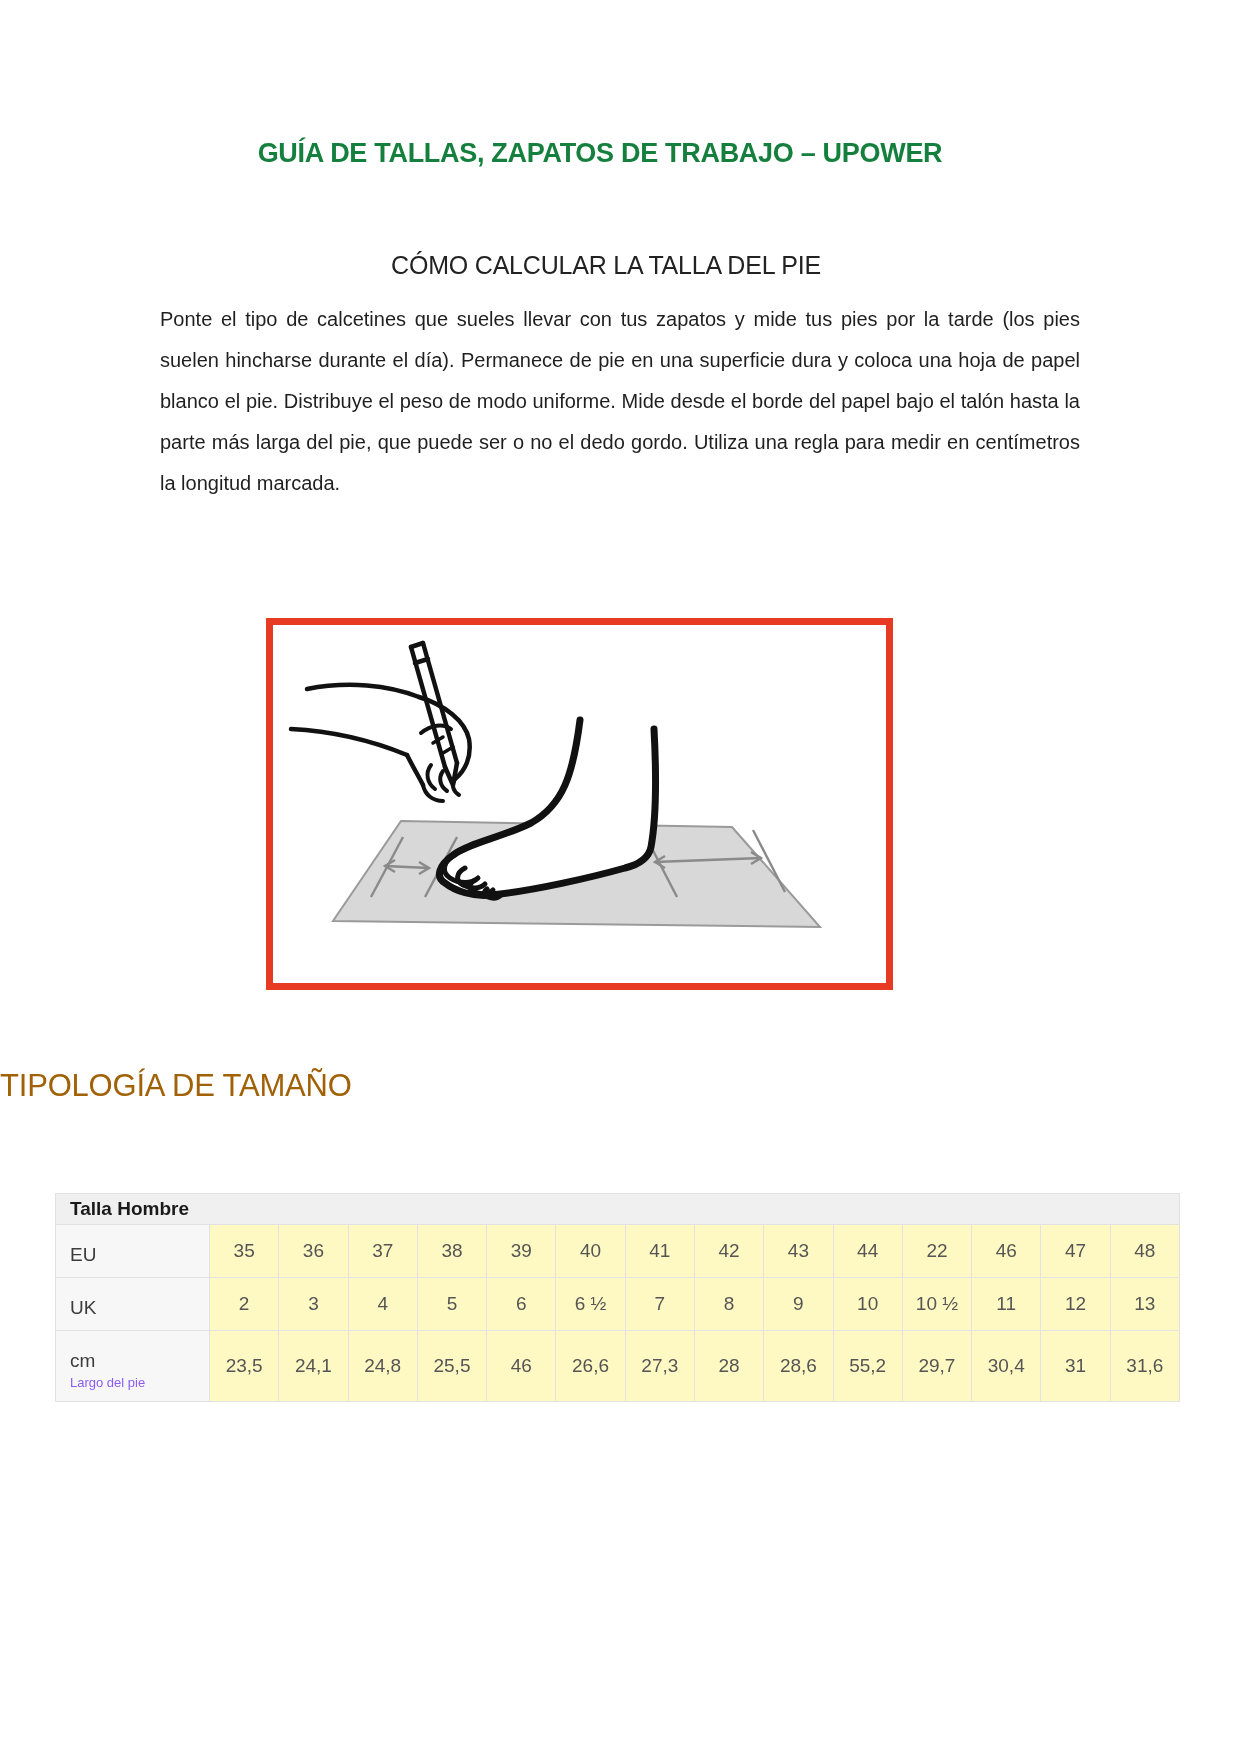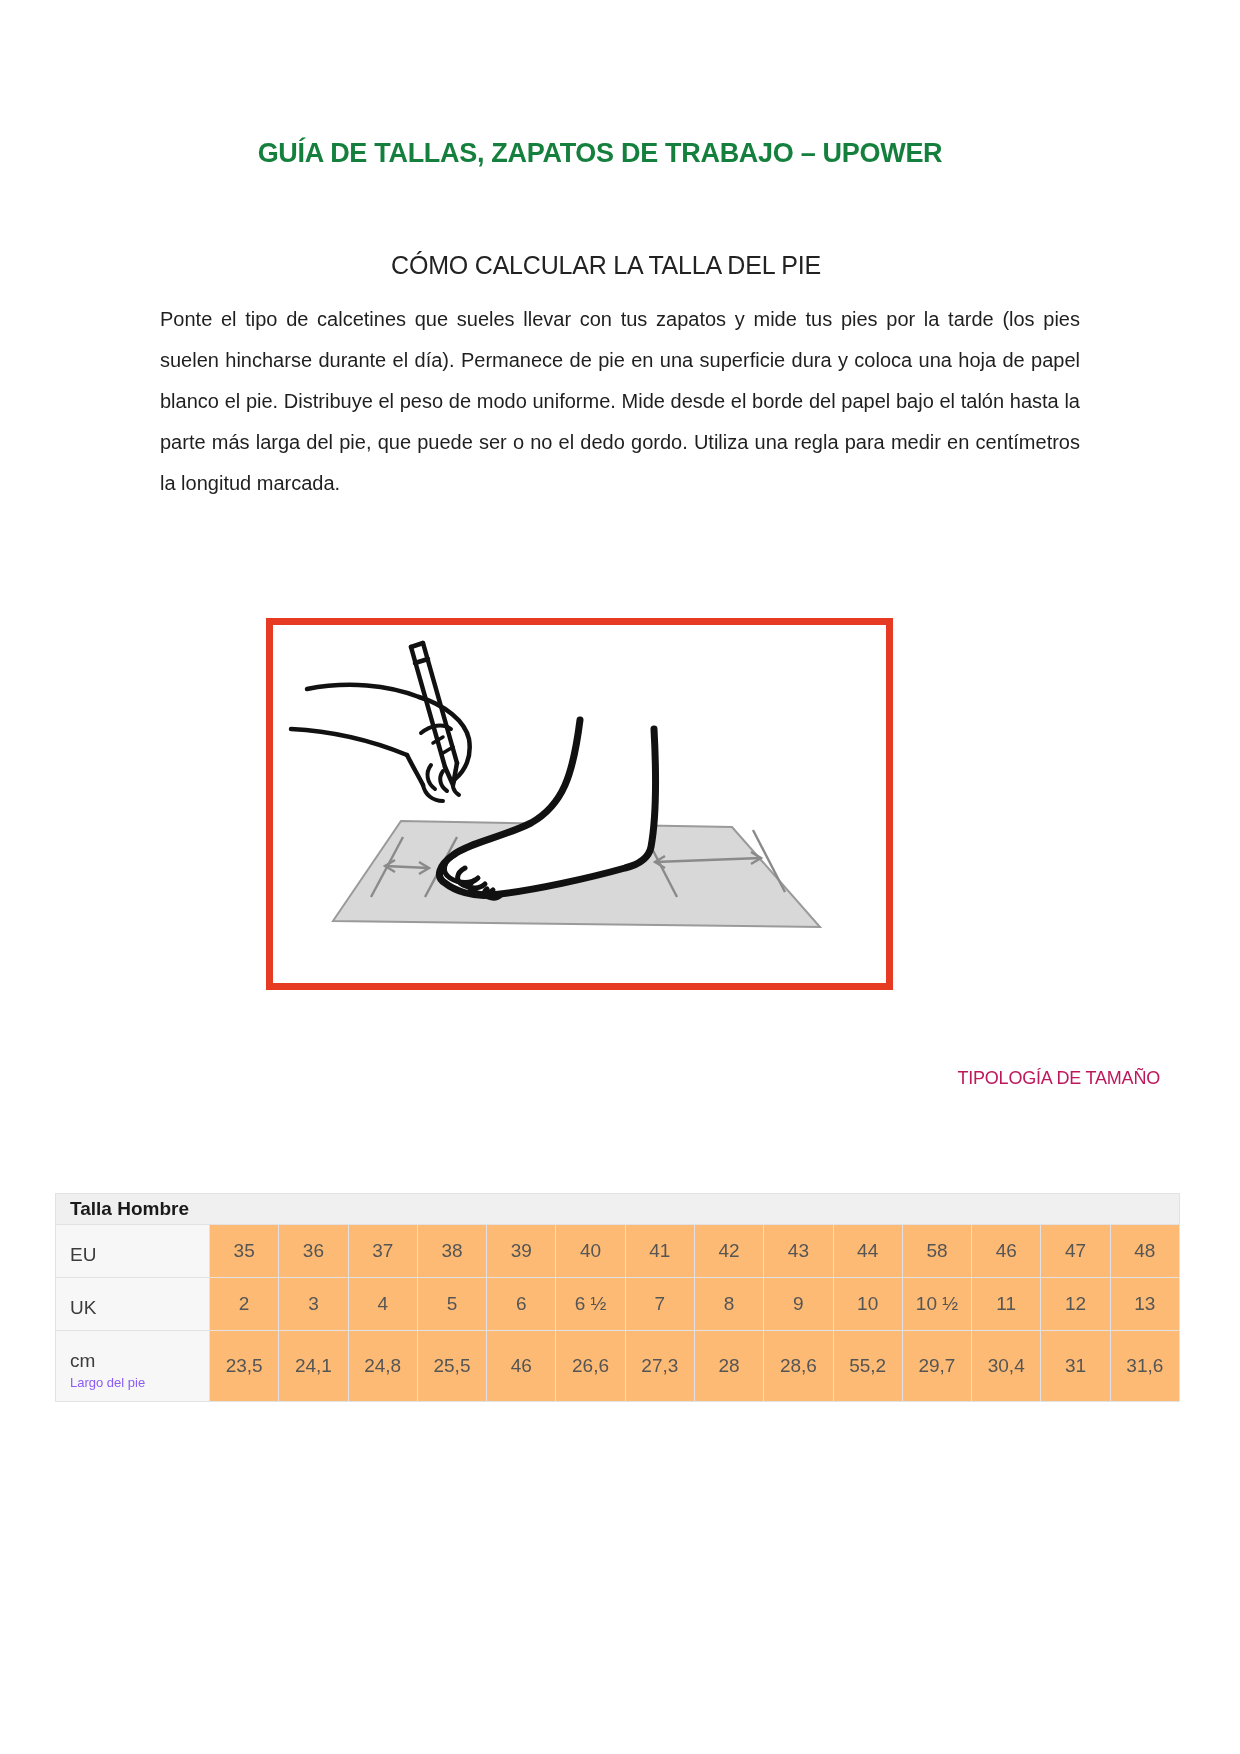--- a/index.html
+++ b/index.html
@@ -29,40 +29,40 @@
   .foot-figure{
     position:absolute;top:618px;left:266px;margin:0;
     width:613px;height:358px;
     border:7px solid #e63a22;
     background:#ffffff;
   }
   .foot-figure svg{display:block;width:613px;height:358px;}
 
   .size-typology-heading{
     position:absolute;top:1068px;left:0;width:1160px;margin:0;
-    text-align:right;font-size:18px;font-weight:400;color:#be185d;
+    text-align:left;font-size:31px;font-weight:400;color:#a16207;
     letter-spacing:-0.2px;
   }
 
   .size-table{
     position:absolute;top:1193px;left:55px;
     width:1125px;border-collapse:collapse;table-layout:fixed;
     font-size:19px;color:#555;
   }
   .size-table th,.size-table td{border:1px solid #e2e2e2;}
   .size-table thead th{
     background:#f0f0f0;text-align:left;padding:4px 14px;
     font-size:19px;font-weight:bold;color:#1a1a1a;
   }
   .size-table tbody th{
     background:#f7f7f7;text-align:left;padding:11px 14px;
     font-weight:400;color:#3c3c3c;font-size:19px;
   }
   .size-table tbody td{
-    background:#fdba74;text-align:center;padding:13px 0;color:#555;
+    background:#fef9c3;text-align:center;padding:13px 0;color:#555;
   }
   .row-label-main{display:block;margin-top:8px;}
   .row-sublabel{display:block;font-size:13px;color:#8b5cf6;margin-top:3px;}
 </style>
 </head>
 <body>
 
 <div class="page">
 
   <h1 class="doc-title">GUÍA DE TALLAS, ZAPATOS DE TRABAJO – UPOWER</h1>
@@ -168,21 +168,21 @@
           <td>35</td>
           <td>36</td>
           <td>37</td>
           <td>38</td>
           <td>39</td>
           <td>40</td>
           <td>41</td>
           <td>42</td>
           <td>43</td>
           <td>44</td>
-          <td>58</td>
+          <td>22</td>
           <td>46</td>
           <td>47</td>
           <td>48</td>
         </tr>
         <tr>
           <th>
             <span class="row-label-main">UK</span>
           </th>
           <td>2</td>
           <td>3</td>

